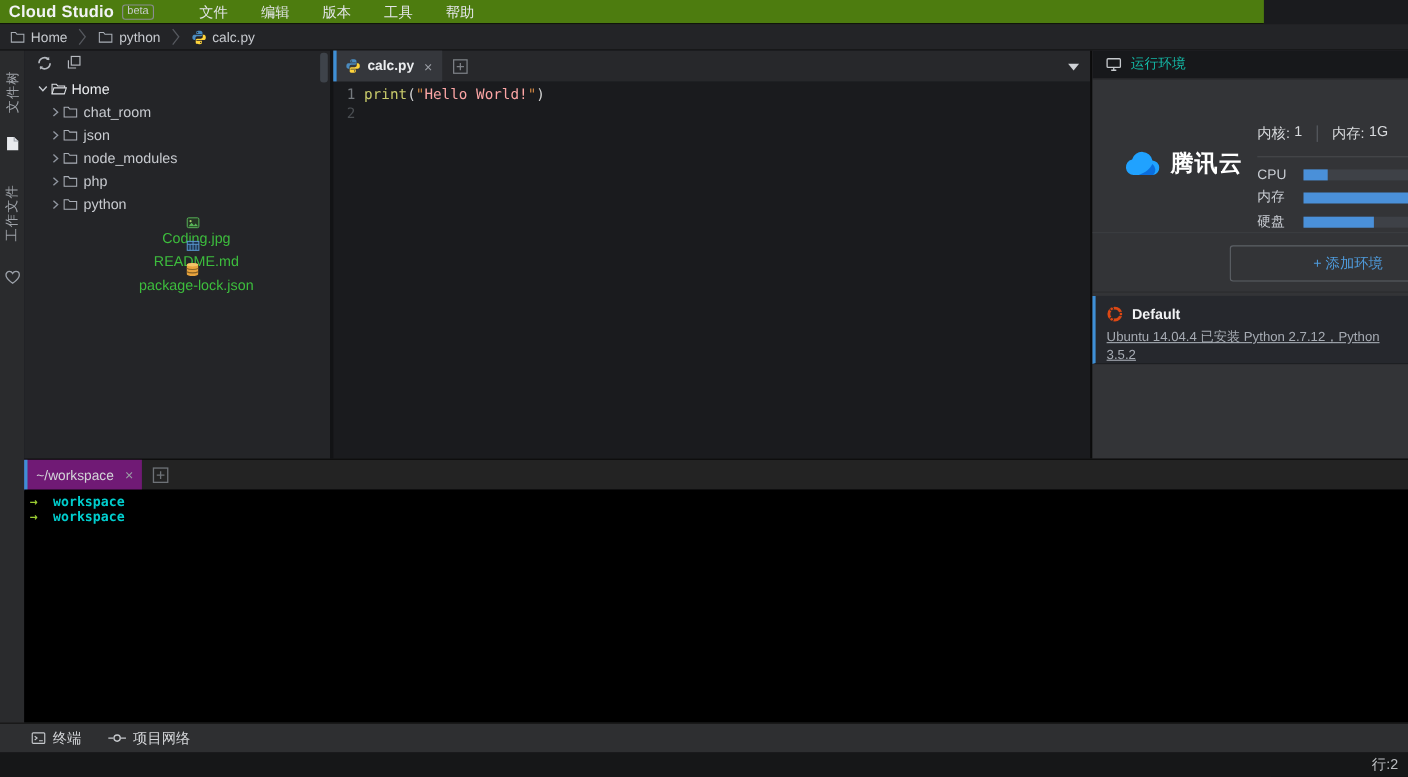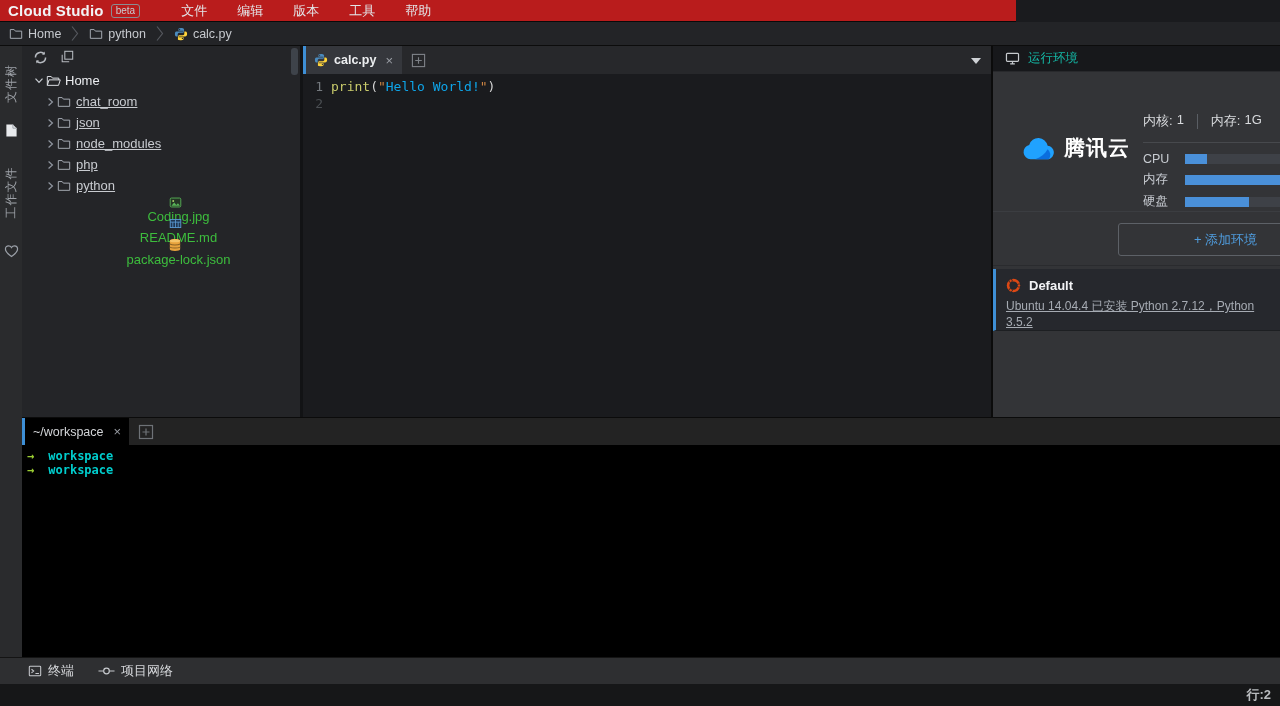--- a/index.html
+++ b/index.html
@@ -1,22 +1,22 @@
 <!DOCTYPE html>
 <html><head>
 <meta charset="utf-8">
 <style>
   * { box-sizing: border-box; margin: 0; padding: 0; }
   html,body { width:1280px; height:706px; overflow:hidden; background:#131313;
               font-family:"Liberation Sans", sans-serif; -webkit-font-smoothing:antialiased; }
   .app { position:relative; width:1280px; height:706px; background:#1a1b1e; }
 
   
-  .menu-bar { position:absolute; left:0; top:0; width:1016px; height:22px;
-              background:#b91c1c; display:flex; align-items:center; border-bottom:1px solid #0a0a0a; }
+  .menu-bar { position:absolute; left:0; top:0; width:1149px; height:22px;
+              background:#4d7c0f; display:flex; align-items:center; border-bottom:1px solid #0a0a0a; }
   .app-title { color:#f2f3f5; font-weight:bold; font-size:15px; margin-left:8px; letter-spacing:.2px; }
   .beta-badge { margin-left:7px; font-size:10px; color:#c9ccd0; border:1px solid #8a8d92;
                 border-radius:3px; padding:0 4px; line-height:12px; height:14px; display:flex; align-items:center; }
   .menu-items { display:flex; margin-left:26px; }
   .menu-item { color:#e3e5e8; font-size:13px; padding:0 15px; cursor:default; }
 
   
   .crumb-bar { position:absolute; left:0; top:22px; width:1280px; height:24px;
                background:#232427; display:flex; align-items:center; border-bottom:1px solid #0c0c0c; }
   .crumb { display:flex; align-items:center; gap:5px; color:#c6c9ce; font-size:12.5px; }
@@ -31,21 +31,21 @@
 
   
   .tree-panel { position:absolute; left:22px; top:46px; width:278px; height:371px;
                 background:#242528; overflow:hidden; }
   .tree-toolbar { height:22px; display:flex; align-items:center; gap:12px; padding-left:11px; }
   .tree-rows { padding-top:2px; }
   .tree-row { height:21px; display:flex; align-items:center; font-size:13px; color:#c8cbd0; cursor:default; }
   .tree-row .twisty { width:14px; display:flex; justify-content:center; }
   .tree-row .ticon { width:19px; display:flex; align-items:center; }
   .tree-row.root { padding-left:10px; color:#eceef1; }
-  .tree-row.folder { padding-left:21px;text-decoration:underline; }
+  .tree-row.folder { padding-left:21px; }
   .tree-row.file { padding-left:35px; color:#3dbd3d;flex-direction:column; }
   .tree-scroll { position:absolute; right:2px; top:2px; width:7px; height:27px; background:#3e434a; border-radius:3px; }
 
   
   .editor { position:absolute; left:300px; top:46px; width:691px; height:371px;
             background:#1a1b1e; border-left:3px solid #121315; }
   .tab-strip { height:28px; background:#27282b; display:flex; align-items:center; position:relative; }
   .etab { height:28px; background:#35373c; border-left:3px solid #3e8fd6; display:flex;
           align-items:center; padding:0 9px 0 8px; gap:6px; }
   .etab-label { color:#eceef0; font-size:12.5px; font-weight:bold; }
@@ -55,21 +55,21 @@
                border-left:5px solid transparent; border-right:5px solid transparent; border-top:6px solid #cfd2d6; }
   .code-area { display:flex; flex-direction:column; padding-top:4px;
                font-family:"DejaVu Sans Mono", monospace; font-size:13px; line-height:17px; }
   .code-line { display:flex; }
   .gutter { width:20px; text-align:right; color:#4a4e52; flex:none; }
   .code-line:first-child .gutter { color:#74797e; }
   .code-text { padding-left:8px; white-space:pre; }
   .tk-function { color:#c9cb6b;margin-top:19px; }
   .tk-punct { color:#d4d4d4; }
   .tk-quote { color:#cd8442; }
-  .tk-string { color:#0ea5e9; }
+  .tk-string { color:#fca5a5; }
 
   
   .env-panel { position:absolute; left:991px; top:46px; width:289px; height:371px;
                background:#333437; border-left:2px solid #0b0b0b; overflow:hidden; }
   .env-header { height:26px; background:#17181b; border-bottom:1px solid #28292c;
                 display:flex; align-items:center; gap:8px; padding-left:12px; }
   .env-title { color:#14b8a6; font-size:12.5px; }
   .env-body { position:relative; height:344px; }
   .brand { position:absolute; left:26px; top:62px; display:flex; align-items:center; gap:8px; }
   .brand-name { color:#ffffff; font-size:21px; font-weight:bold; letter-spacing:1px; }
@@ -90,41 +90,41 @@
                  display:flex; align-items:center; justify-content:center; background:transparent; cursor:default; }
   .env-card { position:absolute; left:0; right:0; top:197px; height:62px; background:#26282d;
               border-left:3px solid #3e8fd6; border-bottom:1px solid #1d1f22; padding:9px 0 0 10px; }
   .env-card-name-row { display:flex; align-items:flex-start; gap:8px; }
   .env-card-name { color:#f2f3f5; font-size:13px; font-weight:bold; }
   .env-card-desc { color:#a6abb3; font-size:12px; margin-top:5px;text-decoration:underline; }
 
   
   .term-tabstrip { position:absolute; left:22px; top:417px; width:1258px; height:28px;
                    background:#232323; border-top:1px solid #0b0b0b; display:flex; align-items:center; }
-  .ttab { height:28px; background:#000000; border-left:3px solid #3e8fd6; display:flex;
+  .ttab { height:28px; background:#701a75; border-left:3px solid #3e8fd6; display:flex;
           align-items:center; padding:0 8px; gap:7px; }
   .ttab-label { color:#d3d5d8; font-size:12.5px; }
   .terminal { position:absolute; left:22px; top:445px; width:1258px; height:212px; background:#000000;
               font-family:"DejaVu Sans Mono", monospace; font-size:12px; font-weight:bold;
               line-height:14px; padding:4px 0 0 5px; }
   .term-line { display:flex; }
   .term-prompt { color:#9acd32; }
   .term-text { color:#00cdcd; margin-left:14px; }
 
   
   .bottom-toolbar { position:absolute; left:0; top:657px; width:1280px; height:27px;
                     background:#2e2f31; display:flex; align-items:center; border-top:1px solid #141414; }
   .bt-item { height:43px; display:flex; align-items:center; gap:6px; color:#d5d7da; font-size:13px;
              margin-right:24px; border-bottom:2px solid transparent; padding-top:1px; cursor:default; }
   .bt-item:first-child { margin-left:28px; }
   .bt-item.active { border-bottom-color:#d8d8d8; }
   .status-bar { position:absolute; left:0; top:684px; width:1280px; height:22px;
                 background:#161718; display:flex; align-items:center; }
   .status-left { display:flex; align-items:center; gap:12px; margin-left:8px; color:#b9bcbf; font-size:13px;margin-top:36px; }
-  .status-right { margin-left:auto; margin-right:9px; color:#b9bcbf; font-size:13px;font-weight:bold; }
+  .status-right { margin-left:auto; margin-right:9px; color:#b9bcbf; font-size:13px; }
 
   .icon { display:inline-flex; align-items:center; }
 </style>
 </head>
 <body>
 
 <div class="app">
 
   <div class="menu-bar">
     <span class="app-title">Cloud Studio</span>

